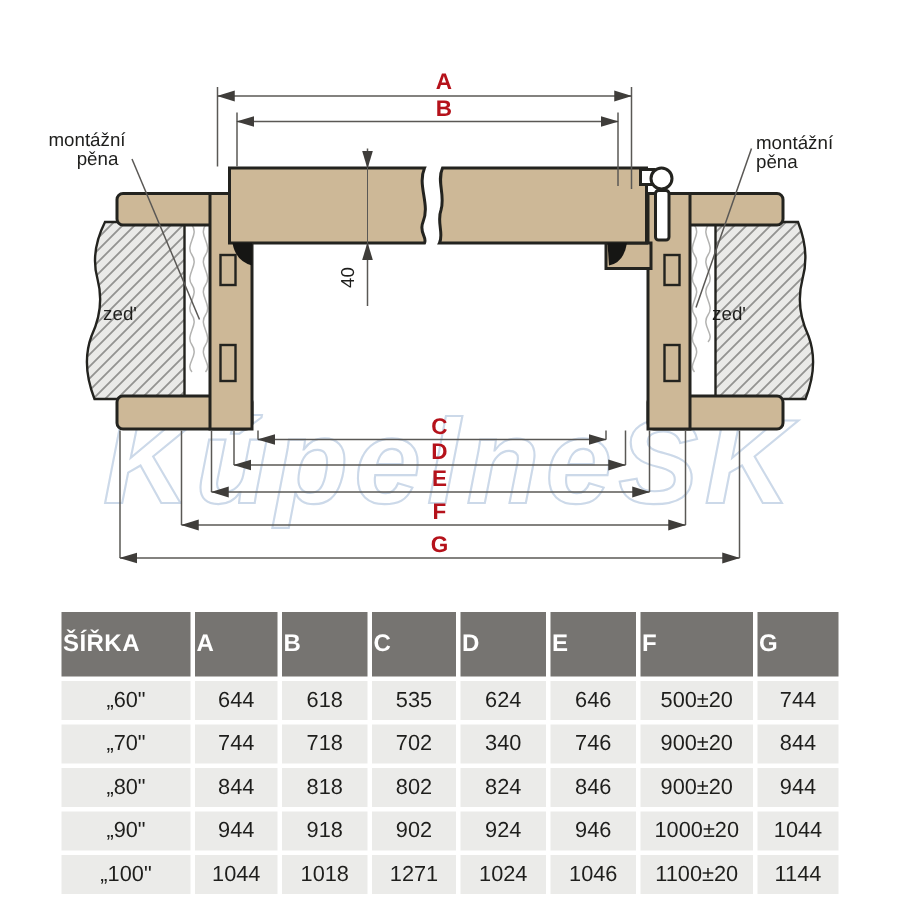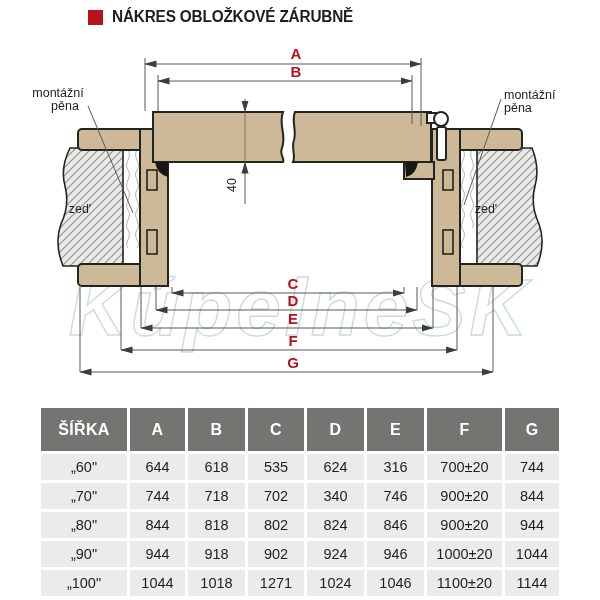--- a/index.html
+++ b/index.html
@@ -9,33 +9,29 @@
   .bullet{width:15px;height:15px;background:#b5121b;display:inline-block;}
   .title-text{font-size:16px;font-weight:bold;color:#1d1d1b;letter-spacing:-0.2px;margin:0;
     transform:scaleX(0.96);transform-origin:left center;white-space:nowrap;}
   svg.diagram{position:absolute;left:0;top:0;width:600px;height:600px;}
   svg text{font-family:"Liberation Sans", sans-serif;}
   .dimletter{fill:#b5121b;font-weight:bold;font-size:15px;}
   .smalllabel{fill:#1e1e1c;font-size:12.5px;}
   table.dims{position:absolute;left:38px;top:405px;width:524px;border-collapse:separate;
     border-spacing:3px;table-layout:fixed;background:#ffffff;}
   table.dims th{background:#767471;color:#ffffff;font-weight:bold;font-size:16px;
-    height:41px;text-align:center;letter-spacing:0.3px;}
+    height:41px;text-align:left;letter-spacing:0.3px;}
   table.dims td{background:#ebebe9;color:#1e1e1c;font-size:14.5px;height:24px;
     text-align:center;white-space:nowrap;}
 </style>
 </head>
 <body>
 
 <div class="page">
 
-  <div class="title-row">
-    <span class="bullet"></span>
-    <h1 class="title-text">NÁKRES OBLOŽKOVÉ ZÁRUBNĚ</h1>
-  </div>
 
   <svg class="diagram" viewBox="0 0 600 600">
     <defs>
       <marker id="arr" markerWidth="12" markerHeight="9" refX="11.5" refY="4.5" orient="auto-start-reverse" markerUnits="userSpaceOnUse">
         <path d="M12,4.5 L0,0.9 L0,8.1 Z" fill="#3f3d3a"></path>
       </marker>
       <pattern id="hatch" patternUnits="userSpaceOnUse" width="8" height="8">
         <rect width="8" height="8" fill="#eaeae8"></rect>
         <path d="M0,8 L8,0 M-2,2 L2,-2 M6,10 L10,6" stroke="#939391" stroke-width="1.2"></path>
       </pattern>
@@ -170,22 +166,22 @@
         <th>G</th>
       </tr>
     </thead>
     <tbody>
       <tr>
         <td>„60"</td>
         <td>644</td>
         <td>618</td>
         <td>535</td>
         <td>624</td>
-        <td>316</td>
-        <td>700±20</td>
+        <td>646</td>
+        <td>500±20</td>
         <td>744</td>
       </tr>
       <tr>
         <td>„70"</td>
         <td>744</td>
         <td>718</td>
         <td>702</td>
         <td>340</td>
         <td>746</td>
         <td>900±20</td>

